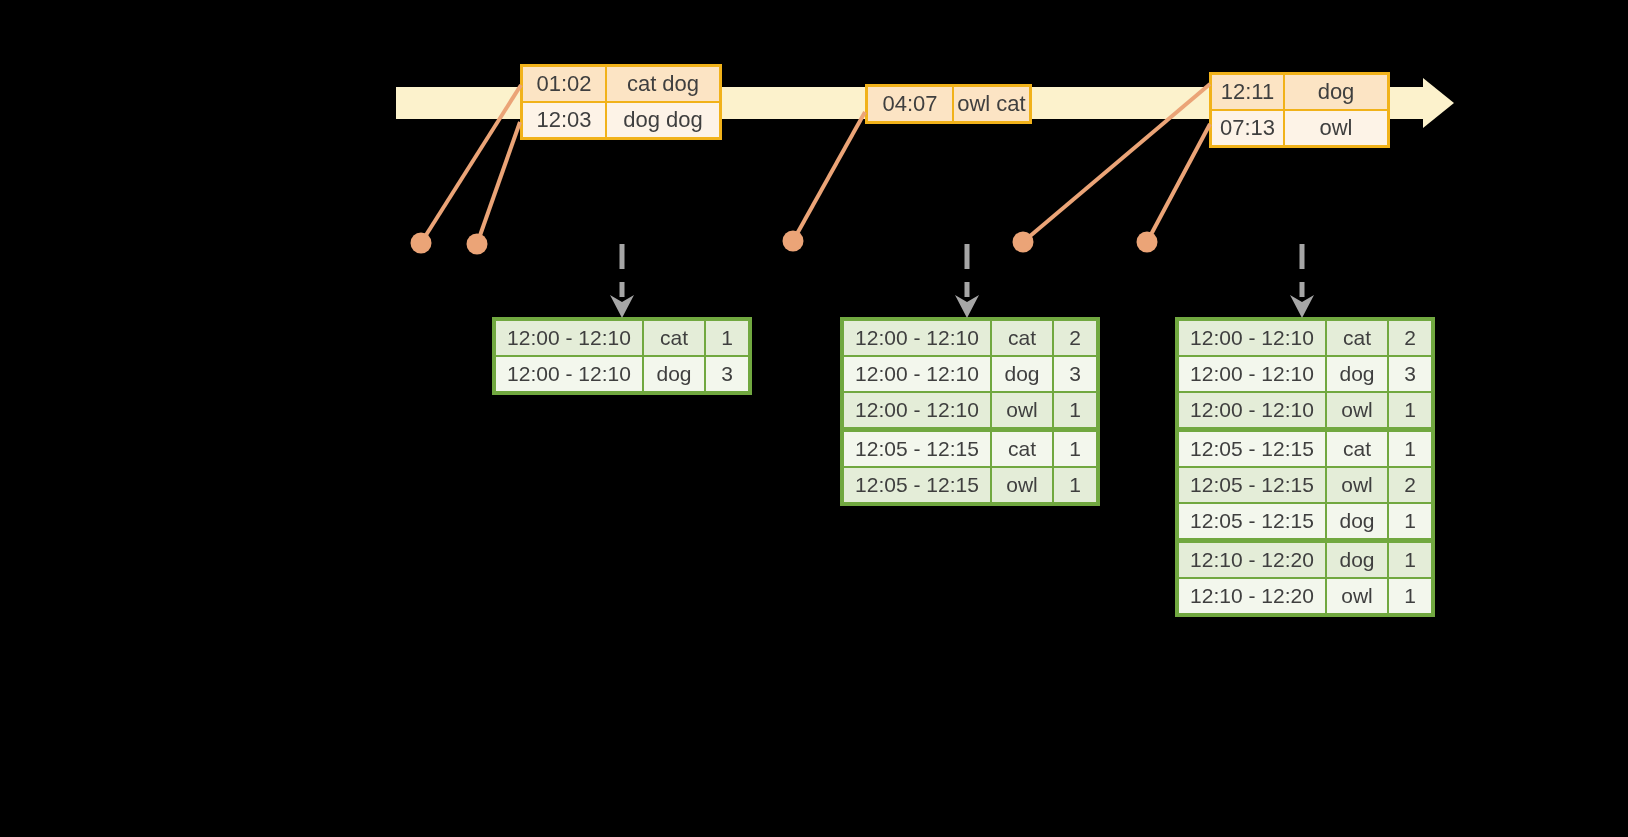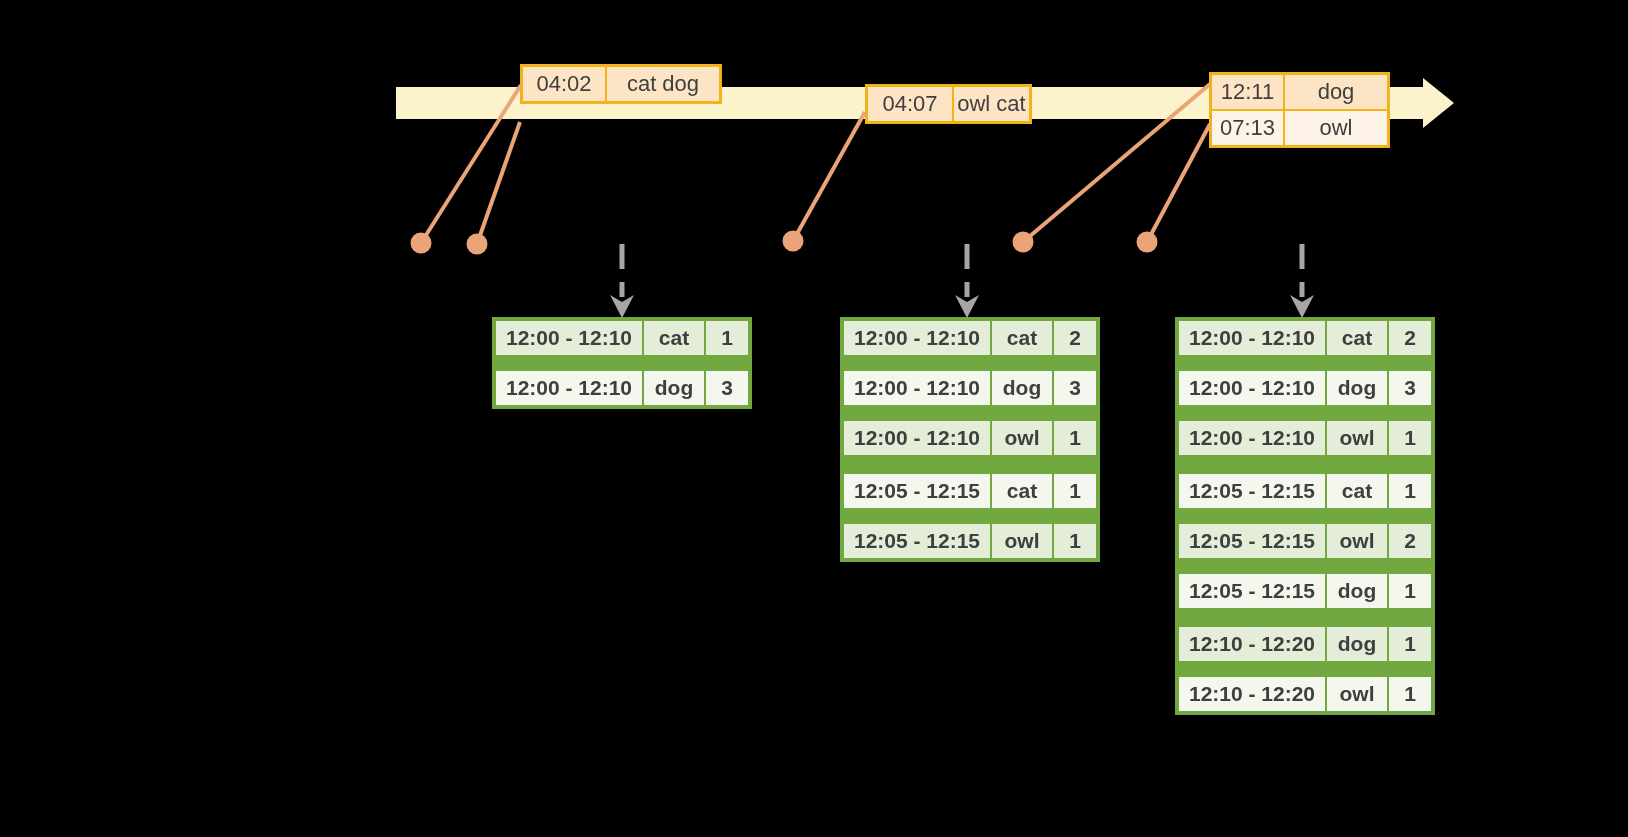--- a/index.html
+++ b/index.html
@@ -53,24 +53,23 @@
     color: var(--text, #3f3f3f);
     font-size: 22px;
     white-space: nowrap;
   }
   .erow.alt .ecell { background: var(--event-fill-alt, #fdf3e7); }
 
   
   .rtable {
     position: absolute;
     display: grid;
-    gap: 16px;
+    gap: 2px;
     border: 4px solid var(--table-border, #71a840);
     background: var(--table-border, #71a840);
-    font-weight: bold;
   }
   .rrow {
     display: grid;
     grid-template-columns: 146px 60px 42px;
     gap: 2px;
     background: var(--table-border, #71a840);
   }
   .rrow.group-start { margin-top: 3px; }
   .rcell {
     height: 34px;
@@ -93,22 +92,26 @@
 <body>
 
 <div class="stage">
 
   <div class="band"></div>
   <div class="band-arrowhead"></div>
 
   <div class="ebox" style="left:520px; top:64px; --c1:82px; --c2:112px;">
 
   <div class="erow">
-        <div class="ecell">04:02</div>
+        <div class="ecell">01:02</div>
         <div class="ecell">cat dog</div>
+      </div>
+      <div class="erow alt">
+        <div class="ecell">12:03</div>
+        <div class="ecell">dog dog</div>
       </div>
     </div>
 
   <div class="ebox" style="left:865px; top:84px; --c1:84px; --c2:75px;">
 
   <div class="erow">
         <div class="ecell">04:07</div>
         <div class="ecell">owl cat</div>
       </div>
     </div>

